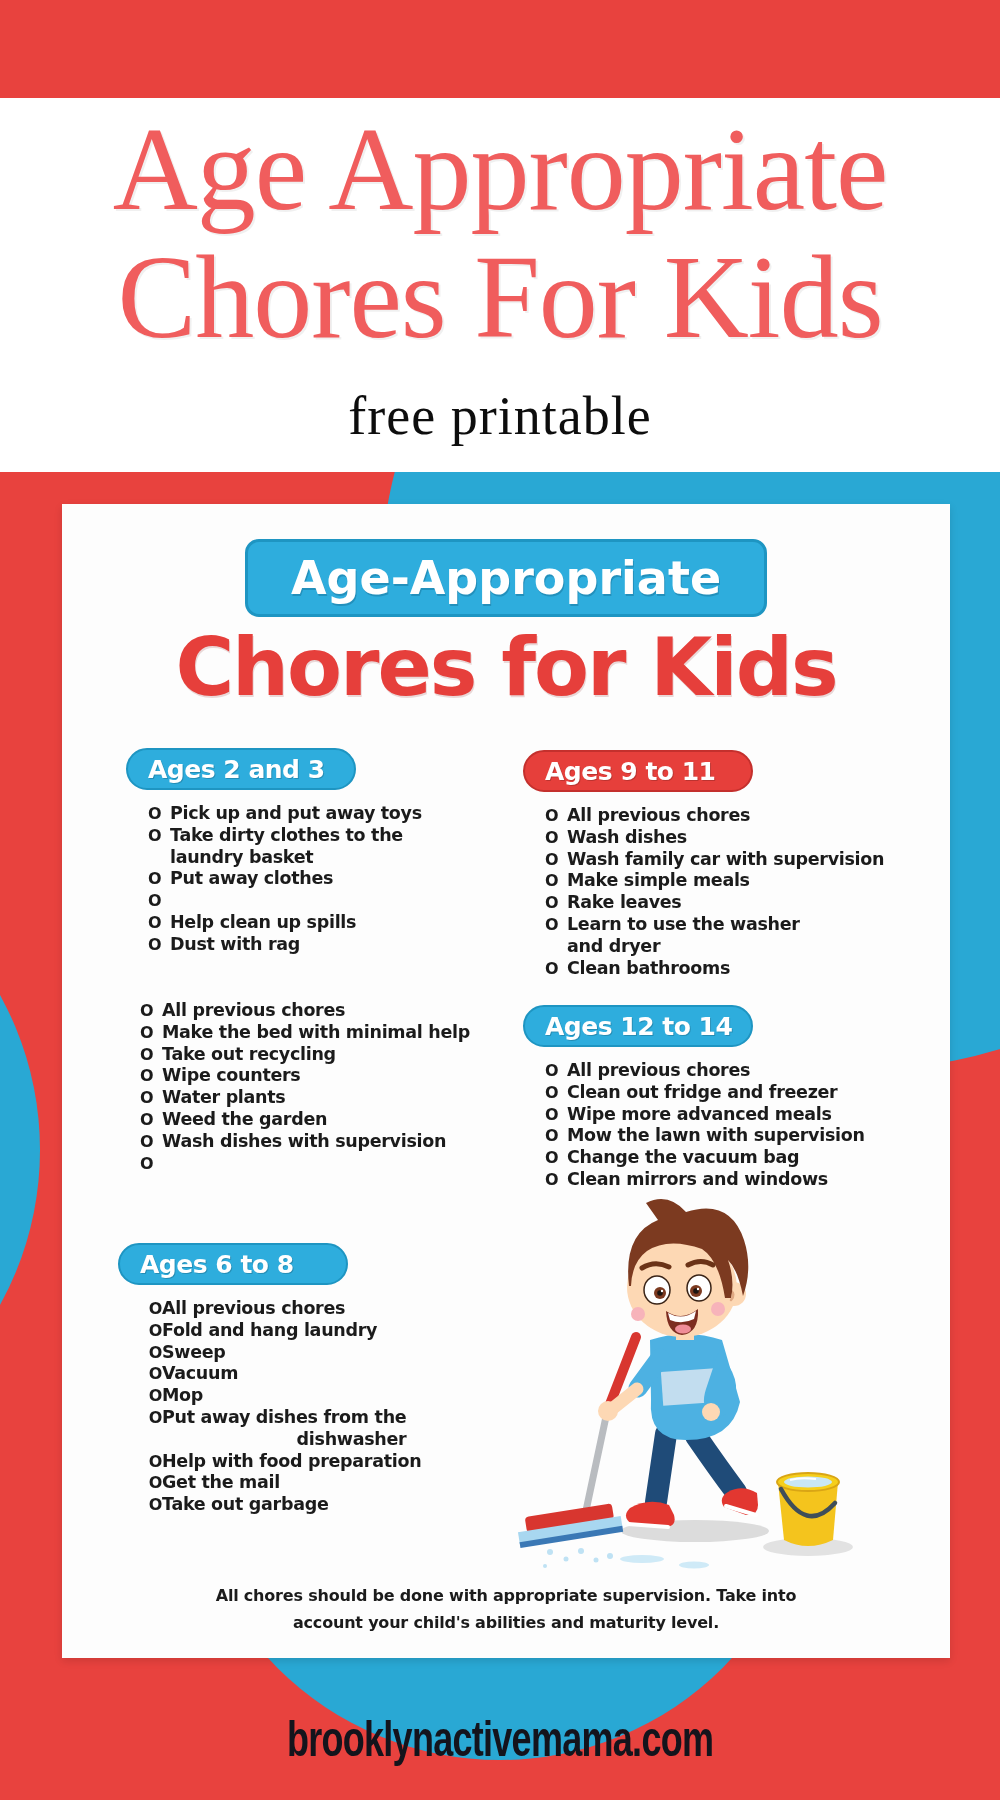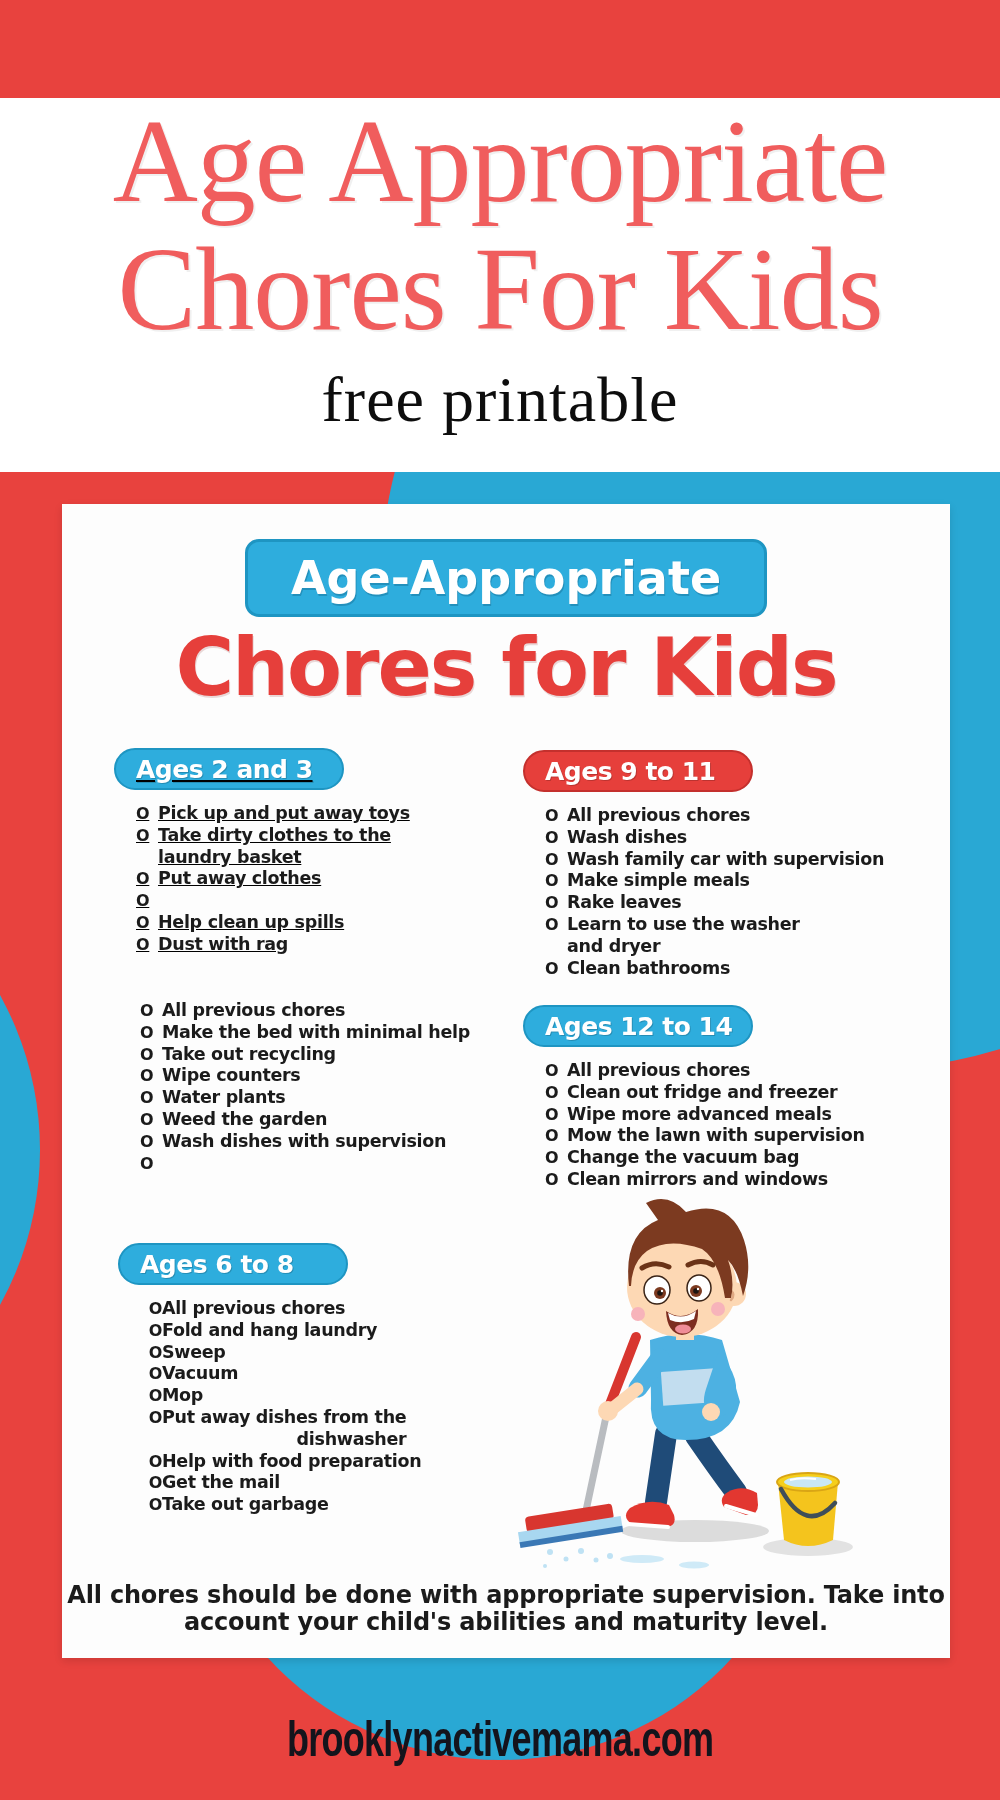--- a/index.html
+++ b/index.html
@@ -13,61 +13,61 @@
     --ink:#1b1b1b;
     --paper:#fdfdfd;
   }
   html,body{margin:0;padding:0;}
   .page{position:relative;width:1000px;height:1800px;background:var(--red);overflow:hidden;
         font-family:"DejaVu Sans","Liberation Sans",sans-serif;}
   
   .top-bar{position:absolute;left:0;top:0;width:1000px;height:98px;background:var(--red);}
   .headline-band{position:absolute;left:0;top:98px;width:1000px;height:374px;background:#fff;
                  display:flex;flex-direction:column;align-items:center;justify-content:flex-start;}
-  .headline{margin:0;text-align:center;font-family:"Liberation Serif","DejaVu Serif",serif;
+  .headline{margin:8px;text-align:center;font-family:"Liberation Serif","DejaVu Serif",serif;
             font-weight:400;color:var(--coral);font-size:118px;line-height:128px;letter-spacing:-1px;
             text-shadow:2px 2px 0 rgba(0,0,0,0.06);}
   .subtitle{font-family:"Liberation Serif","DejaVu Serif",serif;color:#0d0d0d;
-            font-size:64px;line-height:92px;letter-spacing:1px;}
+            font-size:54px;line-height:92px;letter-spacing:1px;}
   
   .art{position:absolute;left:0;top:472px;width:1000px;height:1328px;background:var(--red);overflow:hidden;}
   .circle{position:absolute;border-radius:50%;background:var(--circle-blue);}
   .circle-tr{left:380px;top:-362px;width:960px;height:960px;}
   .circle-left{left:-600px;top:358px;width:640px;height:640px;}
   .circle-bottom{left:185px;top:658px;width:630px;height:630px;}
   
   .poster{position:absolute;left:62px;top:32px;width:888px;height:1154px;background:var(--paper);
           box-shadow:0 3px 8px rgba(0,0,0,0.12);}
   .badge{position:absolute;left:183px;top:35px;width:522px;height:78px;border-radius:14px;
          background:var(--pill-blue);border:3px solid var(--pill-blue-edge);box-sizing:border-box;
          display:flex;align-items:center;justify-content:center;color:#fff;font-weight:bold;
          font-size:46px;letter-spacing:0;text-shadow:1px 2px 0 rgba(0,60,90,0.25);}
   .poster-title{position:absolute;left:0;top:116px;width:100%;text-align:center;color:var(--pill-red);
                 font-weight:bold;font-size:80px;line-height:96px;letter-spacing:-2px;
                 text-shadow:1px 2px 0 rgba(120,10,10,0.15);}
   
   .age-section{position:absolute;width:420px;}
-  .slot0{left:52px;top:244px;text-decoration:underline;}
+  .slot0{left:64px;top:244px;}
   .slot1{left:56px;top:483px;}
   .slot2{left:56px;top:739px;text-align:right;}
   .slot3{left:461px;top:246px;}
   .slot4{left:461px;top:501px;}
   .pill{width:230px;height:42px;border-radius:21px;box-sizing:border-box;display:flex;align-items:center;
         padding-left:20px;color:#fff;font-weight:bold;font-size:25px;letter-spacing:-0.5px;
         text-shadow:1px 1px 0 rgba(0,0,0,0.18);}
   .pill.blue{background:var(--pill-blue);border:2px solid var(--pill-blue-edge);}
   .pill.red{background:var(--pill-red);border:2px solid var(--pill-red-edge);}
   ul.chores{list-style:none;margin:13px 0 0 0;padding:0 0 0 22px;}
   ul.chores li{display:flex;align-items:flex-start;margin:0;color:var(--ink);
                font-size:17.5px;line-height:21.8px;font-weight:bold;letter-spacing:-0.3px;}
   ul.chores .o{width:22px;flex:0 0 22px;font-size:16px;}
   ul.chores .txt{white-space:pre-line;}
   
   .footnote{position:absolute;left:0;top:1078px;width:100%;text-align:center;color:var(--ink);
-            font-weight:bold;font-size:24px;line-height:27px;letter-spacing:-0.2px;}
+            font-weight:bold;font-size:16px;line-height:27px;letter-spacing:-0.2px;}
   .site{position:absolute;left:0;top:1238px;width:100%;text-align:center;color:#14141c;
         font-family:"Liberation Sans","DejaVu Sans",sans-serif;font-size:50px;font-weight:bold;}
   .site span{display:inline-block;transform:scaleX(0.72);transform-origin:center;letter-spacing:-1px;}
   .boy-svg{position:absolute;left:428px;top:686px;width:390px;height:390px;}
 </style>
 </head>
 <body>
 
 <div class="page">
 

